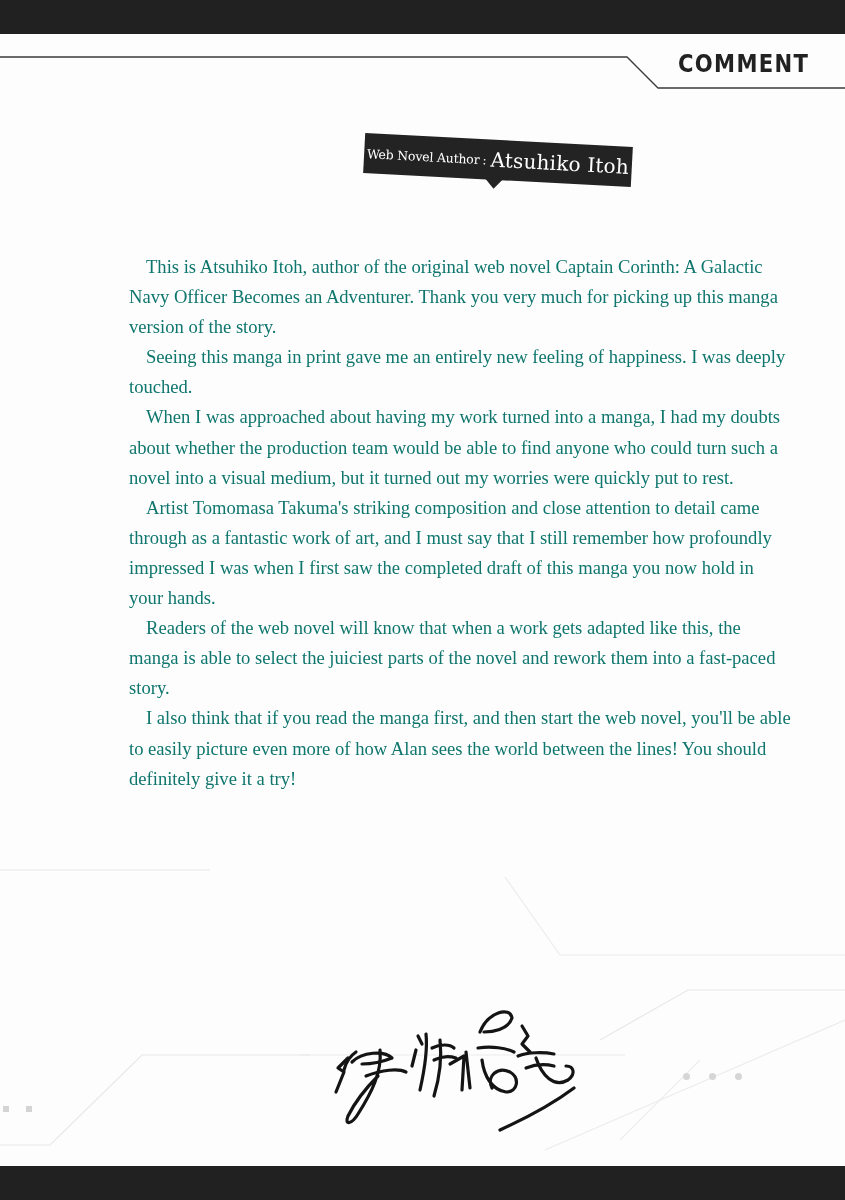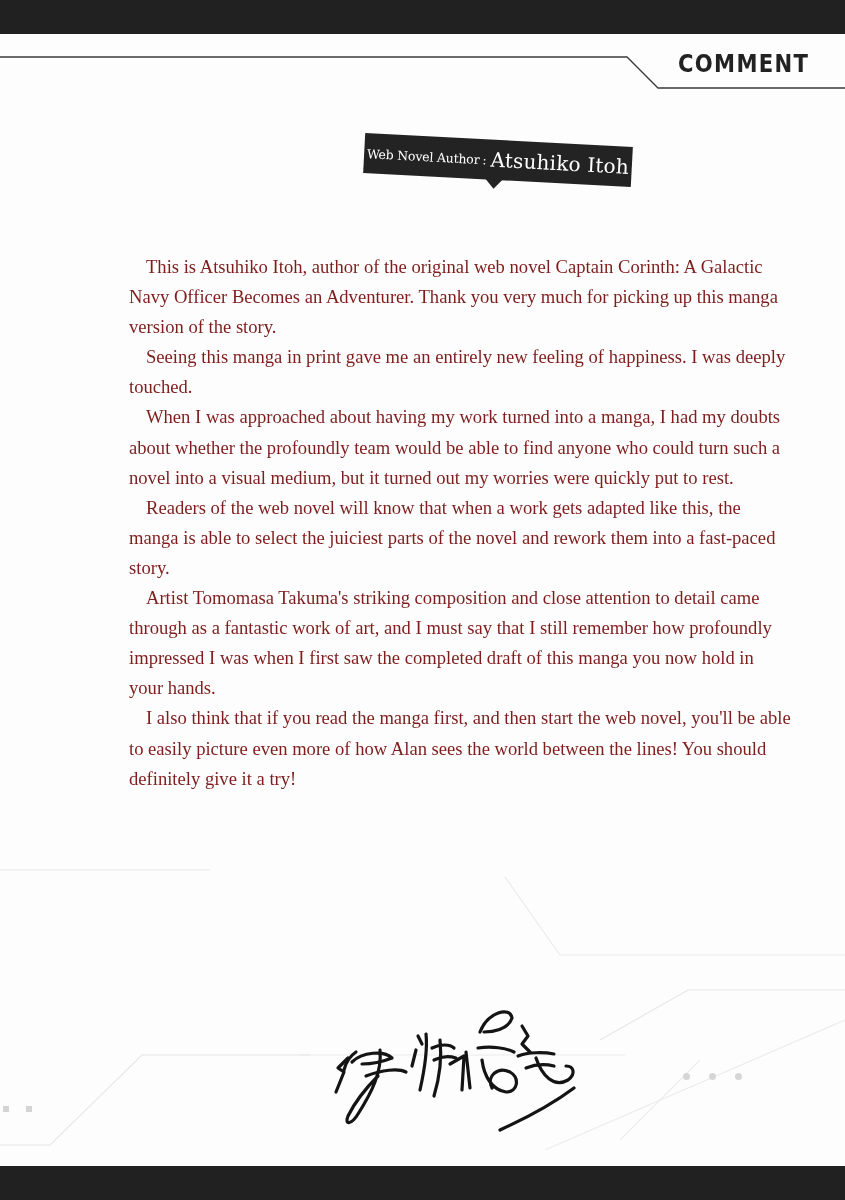--- a/index.html
+++ b/index.html
@@ -27,21 +27,21 @@
       content: ""; position: absolute; left: 122px; bottom: -9px;
       border-left: 9px solid transparent; border-right: 9px solid transparent;
       border-top: 10px solid #232323;
     }
     .badge-role { font-size: 12.5px; letter-spacing: -0.2px; }
     .badge-sep { font-size: 12.5px; margin: 0 4px 0 3px; }
     .badge-name { font-size: 20px; letter-spacing: 0.2px; }
     .body-text {
       position: absolute; left: 129px; top: 252px; width: 662px;
       font-family: "Liberation Serif", "DejaVu Serif", serif;
-      font-size: 18.6px; line-height: 30.1px; color: #7f1d1d;
+      font-size: 18.6px; line-height: 30.1px; color: #0f766e;
     }
     .body-text p { margin: 0; text-indent: 17px; }
     .signature { position: absolute; left: 322px; top: 992px; width: 270px; height: 140px; }
     .dots-right { position: absolute; left: 683px; top: 1073px; display: flex; gap: 19px; }
     .dots-right span { width: 7px; height: 7px; border-radius: 50%; background: #d6d6d6; }
     .dots-left { position: absolute; left: 3px; top: 1106px; display: flex; gap: 17px; }
     .dots-left span { width: 6px; height: 6px; background: #d4d4d4; }
   </style>
 </head>
 <body>
@@ -65,23 +65,23 @@
 
 <div class="author-badge">
   <span class="badge-role">Web Novel Author</span>
   <span class="badge-sep">:</span>
   <span class="badge-name">Atsuhiko Itoh</span>
 </div>
 
 <div class="body-text">
   <p>This is Atsuhiko Itoh, author of the original web novel Captain Corinth: A Galactic Navy Officer Becomes an Adventurer. Thank you very much for picking up this manga version of the story.</p>
   <p>Seeing this manga in print gave me an entirely new feeling of happiness. I was deeply touched.</p>
-  <p>When I was approached about having my work turned into a manga, I had my doubts about whether the profoundly team would be able to find anyone who could turn such a novel into a visual medium, but it turned out my worries were quickly put to rest.</p>
+  <p>When I was approached about having my work turned into a manga, I had my doubts about whether the production team would be able to find anyone who could turn such a novel into a visual medium, but it turned out my worries were quickly put to rest.</p>
+  <p>Artist Tomomasa Takuma's striking composition and close attention to detail came through as a fantastic work of art, and I must say that I still remember how profoundly impressed I was when I first saw the completed draft of this manga you now hold in your hands.</p>
   <p>Readers of the web novel will know that when a work gets adapted like this, the manga is able to select the juiciest parts of the novel and rework them into a fast-paced story.</p>
-  <p>Artist Tomomasa Takuma's striking composition and close attention to detail came through as a fantastic work of art, and I must say that I still remember how profoundly impressed I was when I first saw the completed draft of this manga you now hold in your hands.</p>
   <p>I also think that if you read the manga first, and then start the web novel, you'll be able to easily picture even more of how Alan sees the world between the lines! You should definitely give it a try!</p>
 </div>
 
 <svg class="signature" viewBox="0 0 270 140">
   <g fill="none" stroke="#141414" stroke-width="3.2" stroke-linecap="round" stroke-linejoin="round">
     <path d="M14,100 L22,80 L16,76 L26,66"></path>
     <path d="M30,70 C40,60 62,58 70,66 C60,70 48,72 40,72"></path>
     <path d="M58,58 C60,80 50,100 36,122 C30,132 22,134 26,124 C34,108 48,92 56,84"></path>
     <path d="M44,84 C60,78 76,76 84,80"></path>
     <path d="M96,44 L100,52 M94,58 L90,74 M104,42 C106,60 102,80 98,98"></path>

